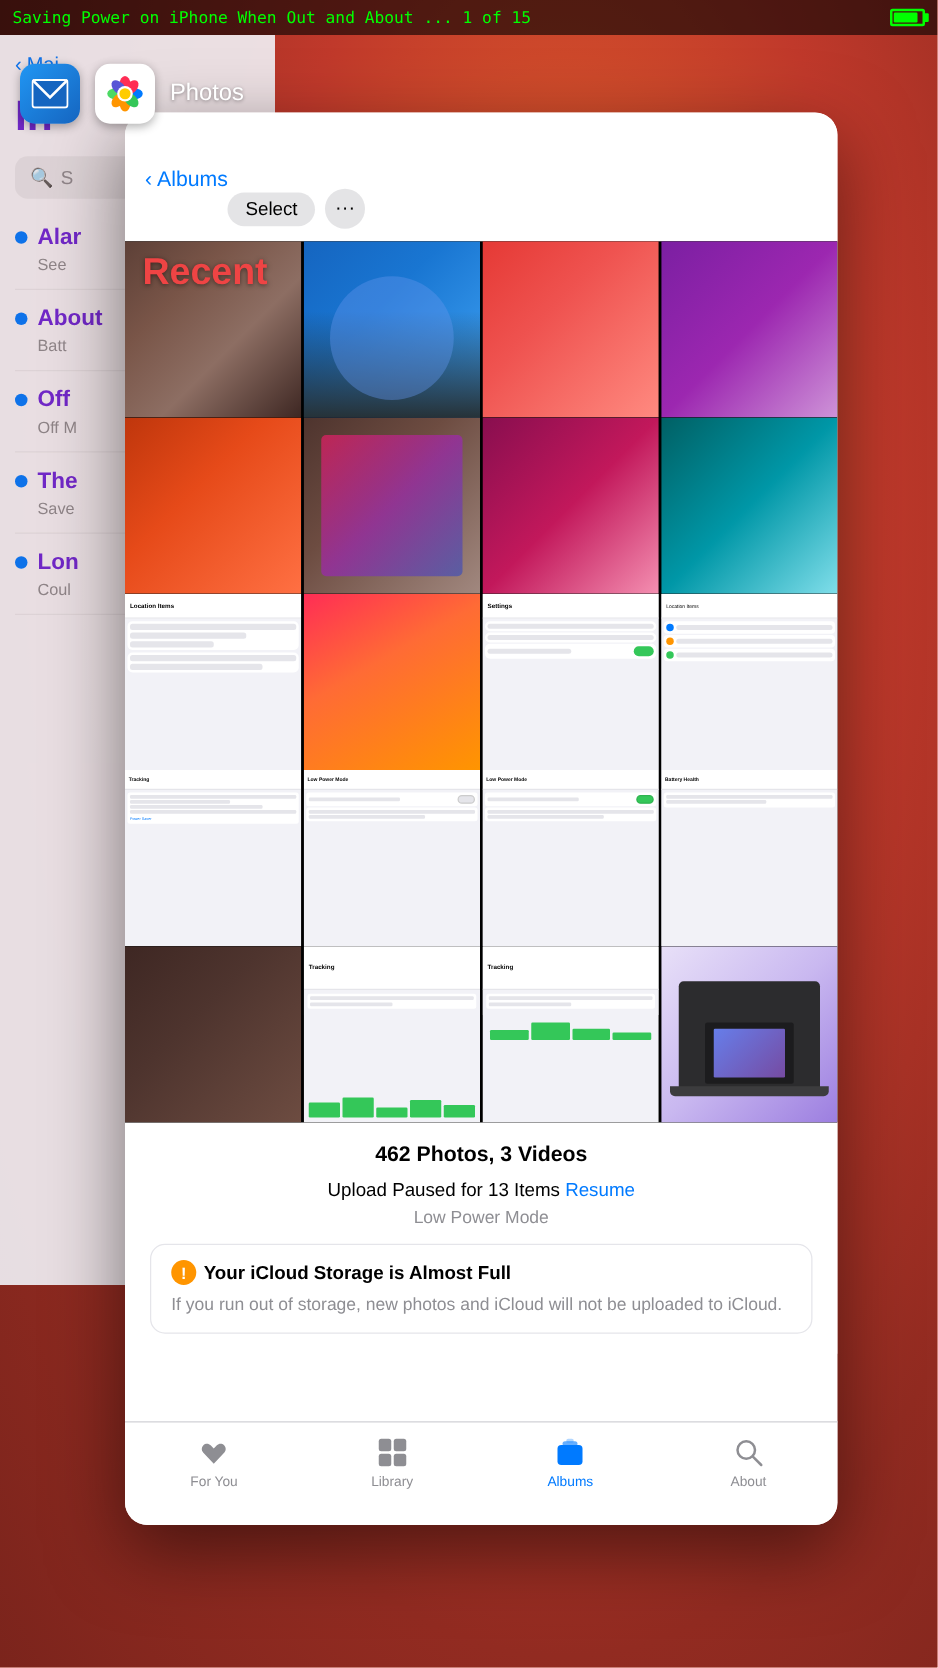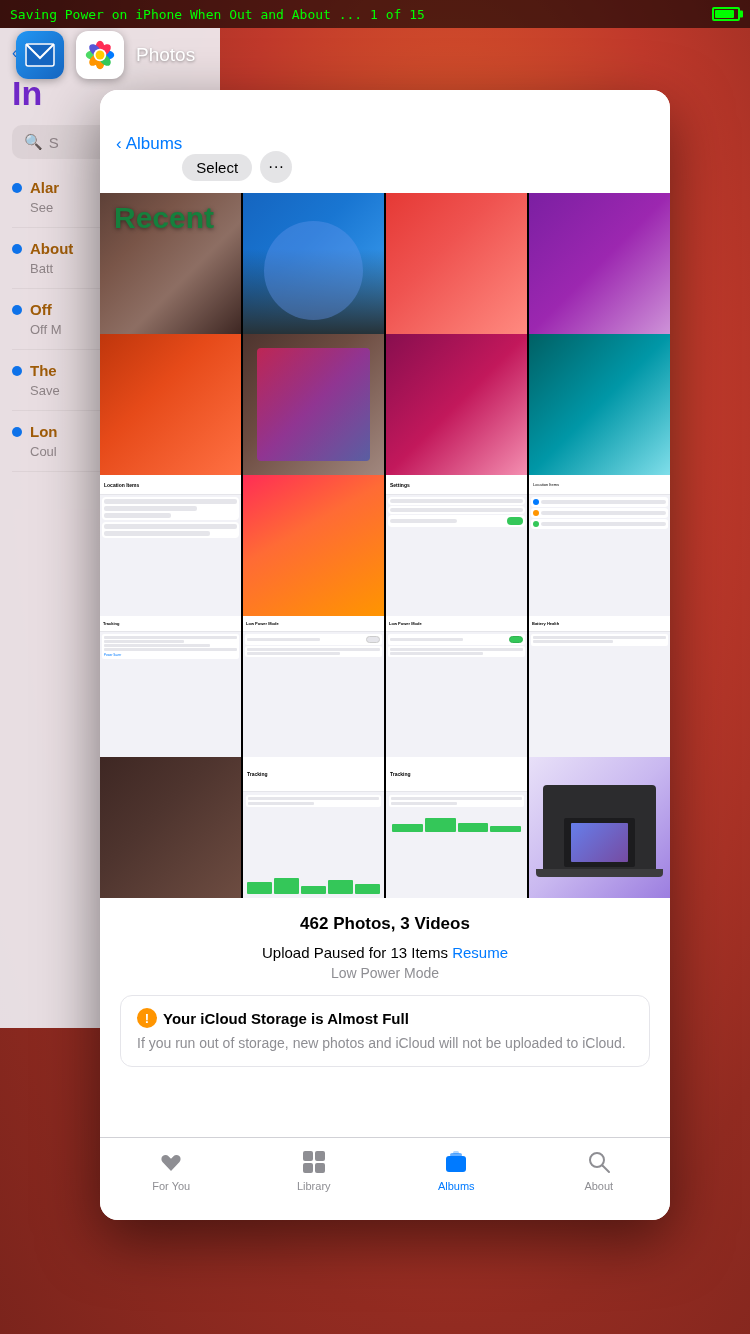--- a/index.html
+++ b/index.html
@@ -127,23 +127,23 @@
       margin-bottom: 4px;
     }
     .mail-dot {
       width: 10px;
       height: 10px;
       border-radius: 50%;
       background: #007aff;
       flex-shrink: 0;
     }
     .mail-sender {
-      font-size: 15px;
+      font-size: 18px;
       font-weight: 600;
-      color: #a16207;
+      color: #6d28d9;
     }
     .mail-snippet {
       font-size: 13px;
       color: #8e8e93;
       margin-left: 18px;
     }
 
     
     .photos-card {
       position: absolute;
@@ -306,21 +306,21 @@
       font-size: 11px;
       color: #8e8e93;
     }
     .tab-label.active {
       color: #007aff;
     }
 
     
     .app-switcher-header {
       position: absolute;
-      top: 24px;
+      top: 44px;
       left: 0;
       right: 0;
       height: 62px;
       display: flex;
       align-items: center;
       padding: 10px 16px;
       gap: 12px;
       z-index: 20;
     }
     .app-icon-mail {
@@ -457,21 +457,21 @@
       <span>Albums</span>
     </div>
     <div class="photos-header-right">
       <div class="select-btn">Select</div>
       <div class="more-btn">···</div>
     </div>
   </div>
 
   <div style="position:relative; background:#000;">
 
-    <div style="position:absolute; top:8px; left:14px; z-index:5; font-size:30px; font-weight:700; color:#15803d; text-shadow: 0 1px 4px rgba(0,0,0,0.5);">Recent</div>
+    <div style="position:absolute; top:8px; left:14px; z-index:5; font-size:30px; font-weight:700; color:#ef4444; text-shadow: 0 1px 4px rgba(0,0,0,0.5);">Recent</div>
 
     <div class="photo-row">
       <div class="photo-cell">
         <div class="photo-cell-inner" style="background: linear-gradient(135deg, #5d4037 0%, #795548 30%, #8d6e63 60%, #3e2723 100%);"></div>
       </div>
       <div class="photo-cell">
         <div class="photo-cell-inner" style="background: linear-gradient(135deg, #1565c0 0%, #1976d2 40%, #42a5f5 100%); position:relative; overflow:hidden;">
           <div style="position:absolute;bottom:0;left:0;right:0;height:60%;background:linear-gradient(0deg,#263238,transparent);"></div>
           <div style="position:absolute;top:20%;left:15%;width:70%;height:70%;border-radius:50%;background:rgba(100,149,237,0.4);"></div>
         </div>

